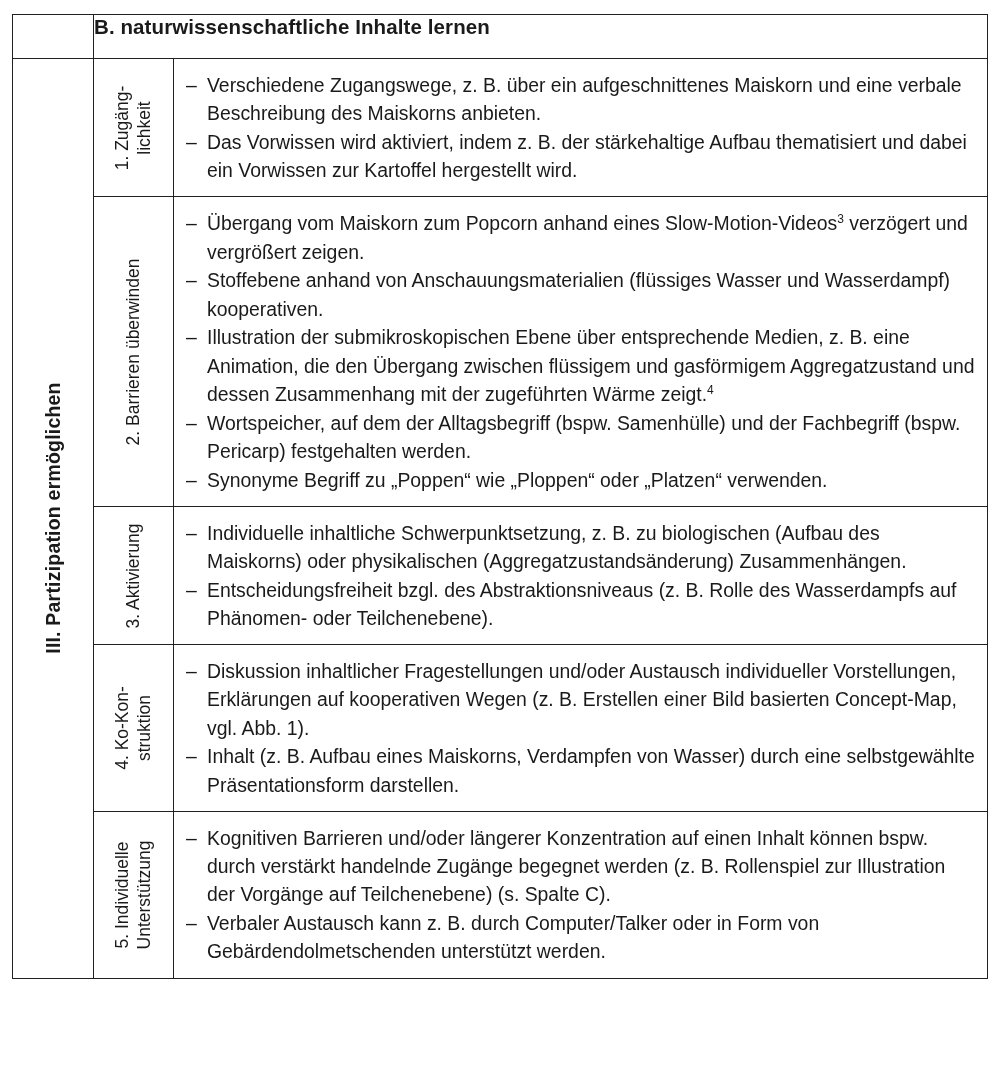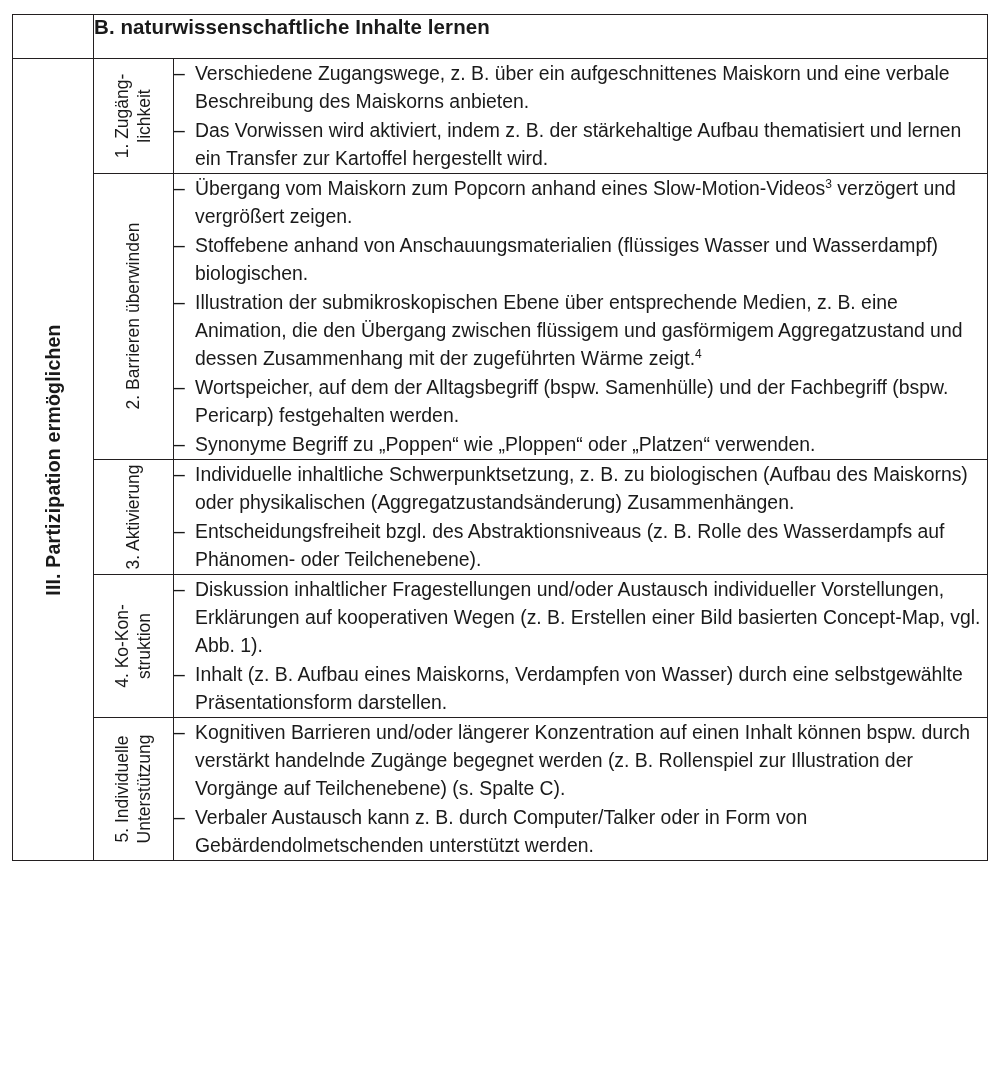--- a/index.html
+++ b/index.html
@@ -94,21 +94,21 @@
   .princ-rot .pl {
     display: block;
   }
 
   
   td.body-cell {
     padding: 9px 10px 10px 8px;
   }
   ul.dash-list {
     list-style: none;
-    margin: 0;
+    margin: 12px;
     padding: 0;
   }
   ul.dash-list li {
     position: relative;
     padding-left: 21px;
     font-size: 19.4px;
     line-height: 1.455;
     margin: 0 0 0.5px 0;
     text-align: left;
   }
@@ -146,35 +146,35 @@
         </td>
         <td class="princ-cell">
           <span class="princ-rot">
             <span class="pl">1. Zugäng-</span>
             <span class="pl">lichkeit</span>
           </span>
         </td>
         <td class="body-cell">
           <ul class="dash-list">
             <li>Verschiedene Zugangswege, z. B. über ein aufgeschnittenes Maiskorn und eine verbale Beschreibung des Maiskorns anbieten.</li>
-            <li>Das Vorwissen wird aktiviert, indem z. B. der stärkehaltige Aufbau thematisiert und lernen ein Transfer zur Kartoffel hergestellt wird.</li>
+            <li>Das Vorwissen wird aktiviert, indem z. B. der stärkehaltige Aufbau thematisiert und dabei ein Vorwissen zur Kartoffel hergestellt wird.</li>
           </ul>
         </td>
       </tr>
 
       <tr>
         <td class="princ-cell">
           <span class="princ-rot">
             <span class="pl">2. Barrieren überwinden</span>
           </span>
         </td>
         <td class="body-cell">
           <ul class="dash-list">
             <li>Übergang vom Maiskorn zum Popcorn anhand eines Slow-Motion-Videos<sup>3</sup> verzögert und vergrößert zeigen.</li>
-            <li>Stoffebene anhand von Anschauungsmaterialien (flüssiges Wasser und Wasserdampf) biologischen.</li>
+            <li>Stoffebene anhand von Anschauungsmaterialien (flüssiges Wasser und Wasserdampf) kooperativen.</li>
             <li>Illustration der submikroskopischen Ebene über entsprechende Medien, z. B. eine Animation, die den Übergang zwischen flüssigem und gasförmigem Aggregatzustand und dessen Zusammenhang mit der zugeführten Wärme zeigt.<sup>4</sup></li>
             <li>Wortspeicher, auf dem der Alltagsbegriff (bspw. Samenhülle) und der Fachbegriff (bspw. Pericarp) festgehalten werden.</li>
             <li>Synonyme Begriff zu „Poppen“ wie „Ploppen“ oder „Platzen“ verwenden.</li>
           </ul>
         </td>
       </tr>
 
       <tr>
         <td class="princ-cell">
           <span class="princ-rot">

